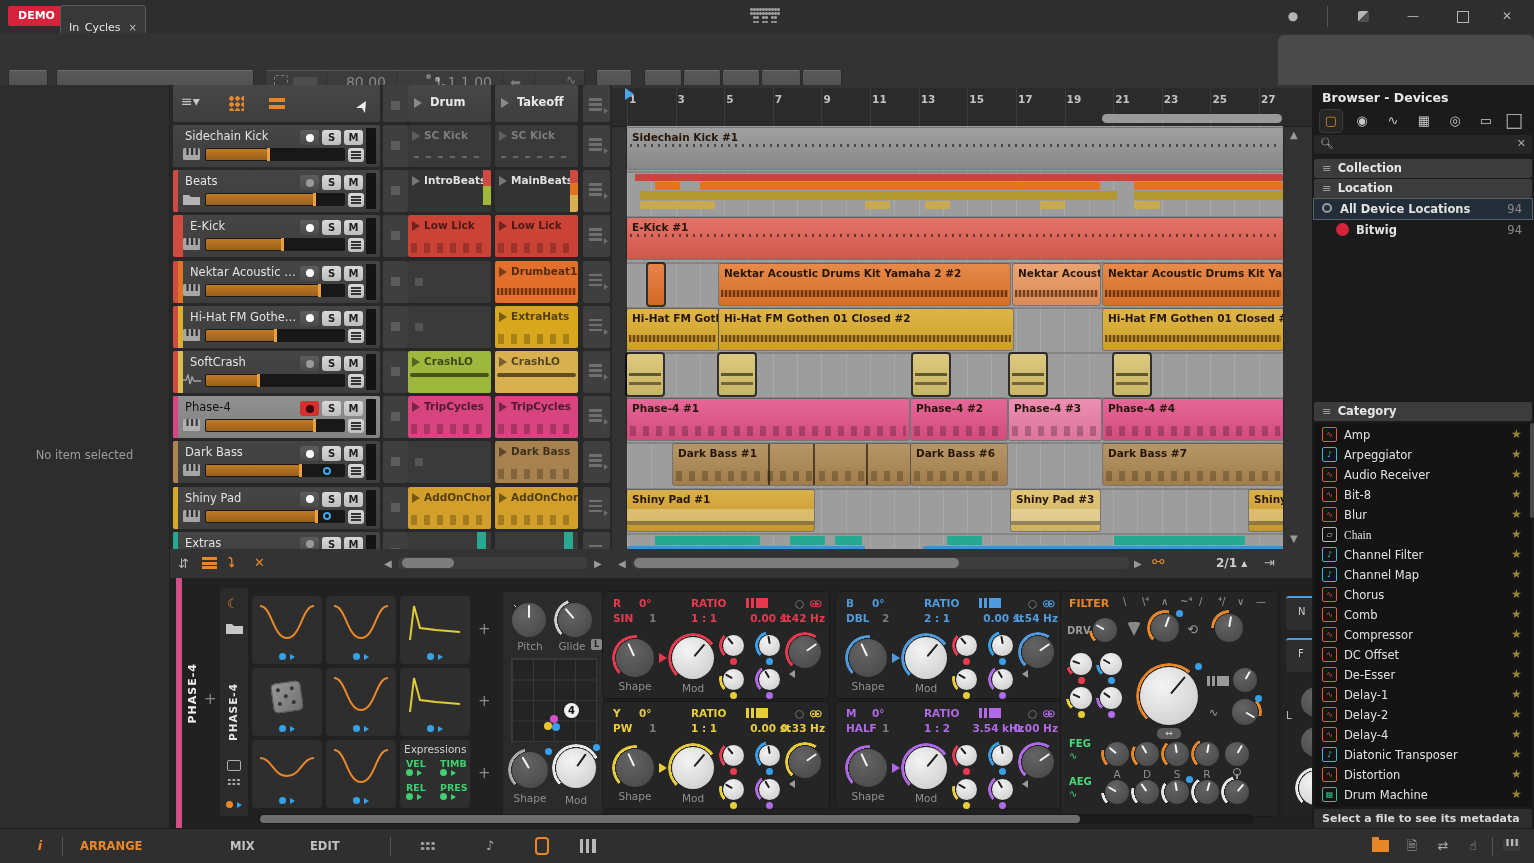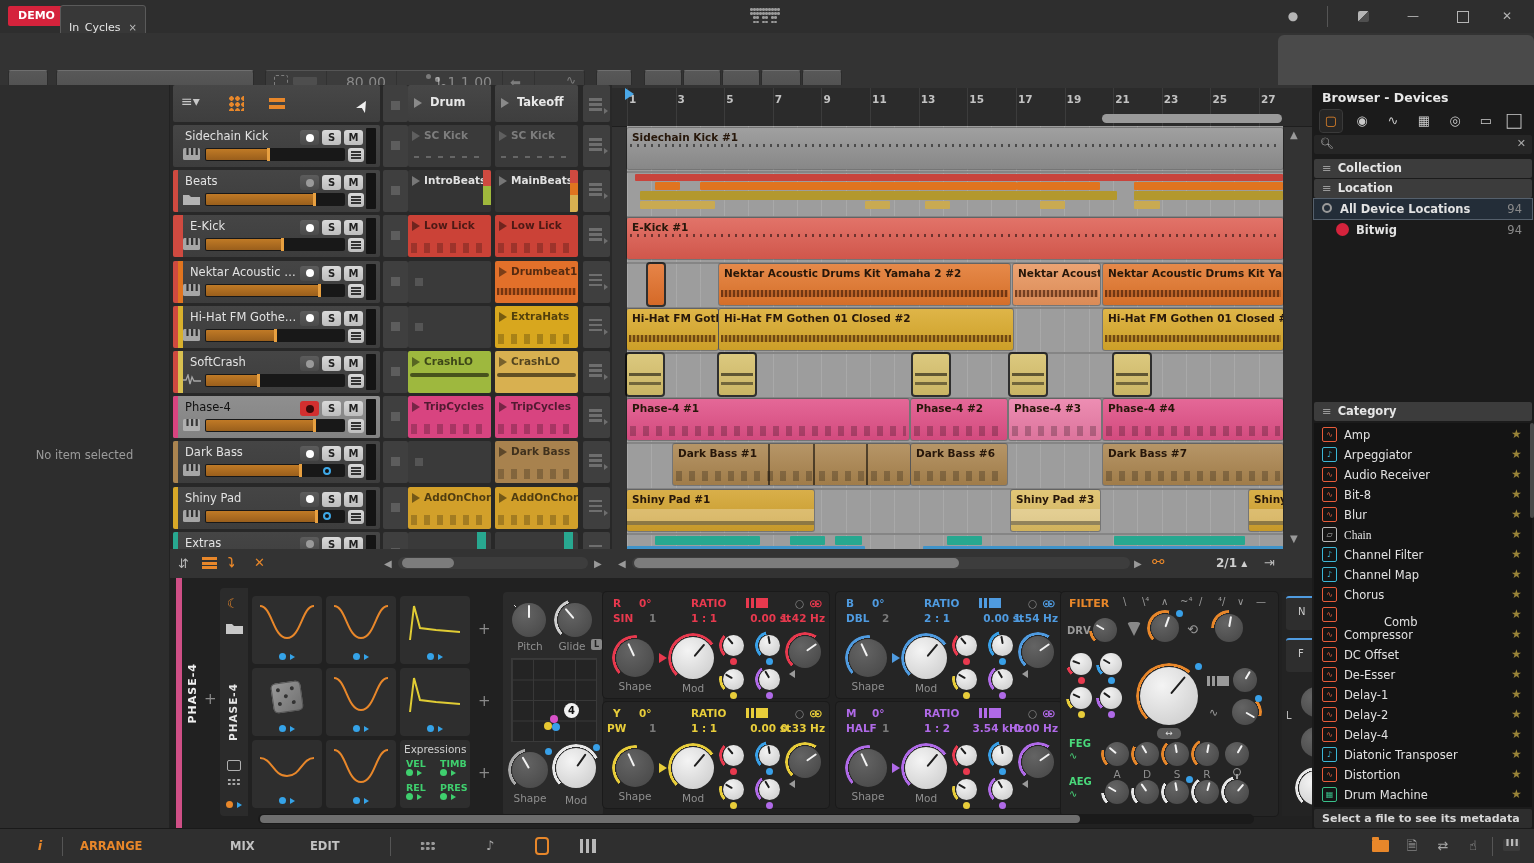--- a/index.html
+++ b/index.html
@@ -789,21 +789,21 @@
           <div style="position: absolute; left: 30px; top: 0px;">Channel Map</div>
           <div class="star">★</div>
         </div>
         <div class="brow" style="top: 162px; left: 0px; width: 218px;">
           <div class="cat-ic" style="border: 1.5px solid rgb(232, 92, 58); color: rgb(232, 92, 58);">∿</div>
           <div style="position: absolute; left: 30px; top: 0px;">Chorus</div>
           <div class="star">★</div>
         </div>
         <div class="brow" style="top: 182px; left: 0px; width: 218px;">
           <div class="cat-ic" style="border: 1.5px solid rgb(232, 92, 58); color: rgb(232, 92, 58);">∿</div>
-          <div style="position: absolute; left: 30px; top: 7px; margin-left: 40px;">Comb</div>
+          <div style="position: absolute; left: 30px; top: 0px;">Comb</div>
           <div class="star">★</div>
         </div>
         <div class="brow" style="top: 202px; left: 0px; width: 218px;">
           <div class="cat-ic" style="border: 1.5px solid rgb(232, 92, 58); color: rgb(232, 92, 58);">∿</div>
           <div style="position: absolute; left: 30px; top: 0px;">Compressor</div>
           <div class="star">★</div>
         </div>
         <div class="brow" style="top: 222px; left: 0px; width: 218px;">
           <div class="cat-ic" style="border: 1.5px solid rgb(232, 92, 58); color: rgb(232, 92, 58);">∿</div>
           <div style="position: absolute; left: 30px; top: 0px;">DC Offset</div>
@@ -1150,21 +1150,21 @@
       <div class="dpanel" style="left: 433px; top: 124px; width: 226px; height: 106px; background: rgb(37, 37, 37); box-shadow: rgb(26, 26, 26) 0px 0px 0px 1px;">
         <div class="oscrow1">
           <div style="position: absolute; left: 10px; top: 0px; color: rgb(232, 205, 58);">Y</div>
           <div style="position: absolute; left: 36px; top: 0px; color: rgb(232, 205, 58);">0°</div>
           <div style="position: absolute; left: 88px; top: 0px; color: rgb(232, 205, 58);">RATIO</div>
           <div style="position: absolute; left: 143px; top: 1px; width: 22px; height: 10px; background: linear-gradient(90deg, rgb(232, 205, 58) 0px, rgb(232, 205, 58) 3px, transparent 3px, transparent 5px, rgb(232, 205, 58) 5px, rgb(232, 205, 58) 8px, transparent 8px, transparent 10px, rgb(232, 205, 58) 10px, rgb(232, 205, 58) 13px);"></div>
           <div style="position: absolute; left: 192px; top: 0px; color: rgb(138, 138, 138);">○</div>
           <div style="position: absolute; left: 206px; top: 0px; color: rgb(232, 205, 58); letter-spacing: -4px;">⊙⊙</div>
         </div>
         <div class="oscrow2">
-          <div style="position: absolute; left: 4px; top: 0px; color: rgb(232, 205, 58);">PW</div>
+          <div style="position: absolute; left: 10px; top: 0px; color: rgb(232, 205, 58);">PW</div>
           <div style="position: absolute; left: 46px; top: 0px; color: rgb(122, 122, 122);">1</div>
           <div style="position: absolute; left: 88px; top: 0px; color: rgb(232, 205, 58);">1 : 1</div>
           <div style="position: absolute; left: 132px; top: 0px; color: rgb(232, 205, 58); width: 56px; text-align: right;">0.00 st</div>
           <div style="position: absolute; left: 166px; top: 0px; color: rgb(232, 205, 58); width: 56px; text-align: right;">0.33 Hz</div>
         </div>
         <div class="knob" style="left: 13px; top: 47px; width: 38px; height: 38px;">
           <div class="karc" style="background: conic-gradient(from -135deg, rgb(232, 205, 58) 0deg, rgb(232, 205, 58) 140deg, transparent 140deg);"></div>
           <div class="kbody"></div>
           <div class="kindw" style="transform: rotate(-25deg);">
             <i></i>

